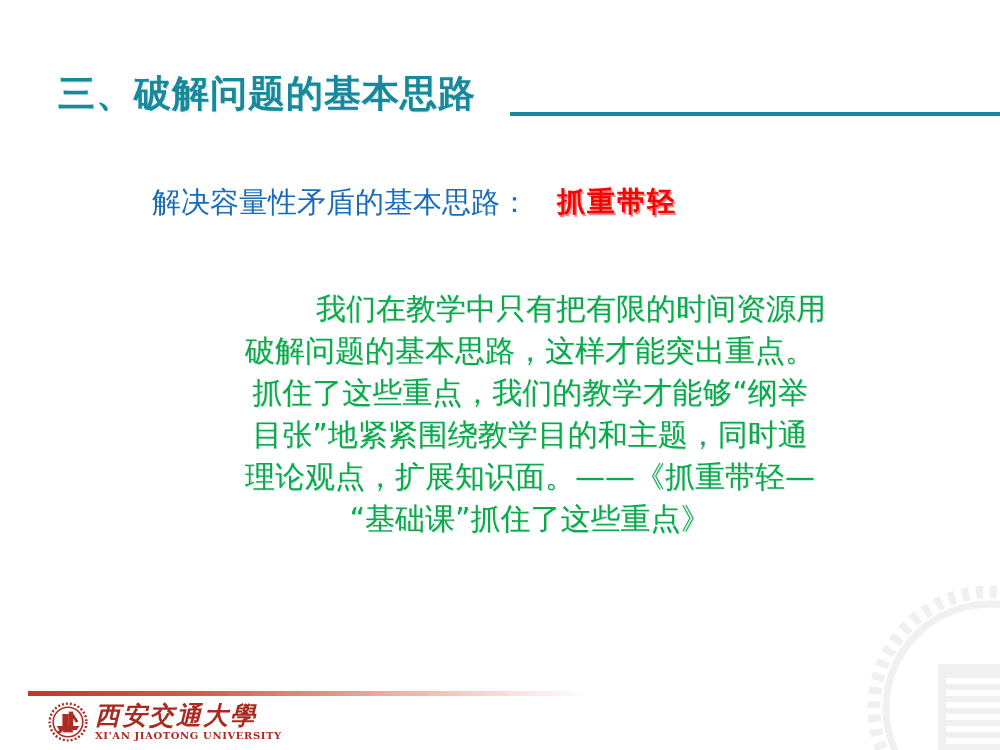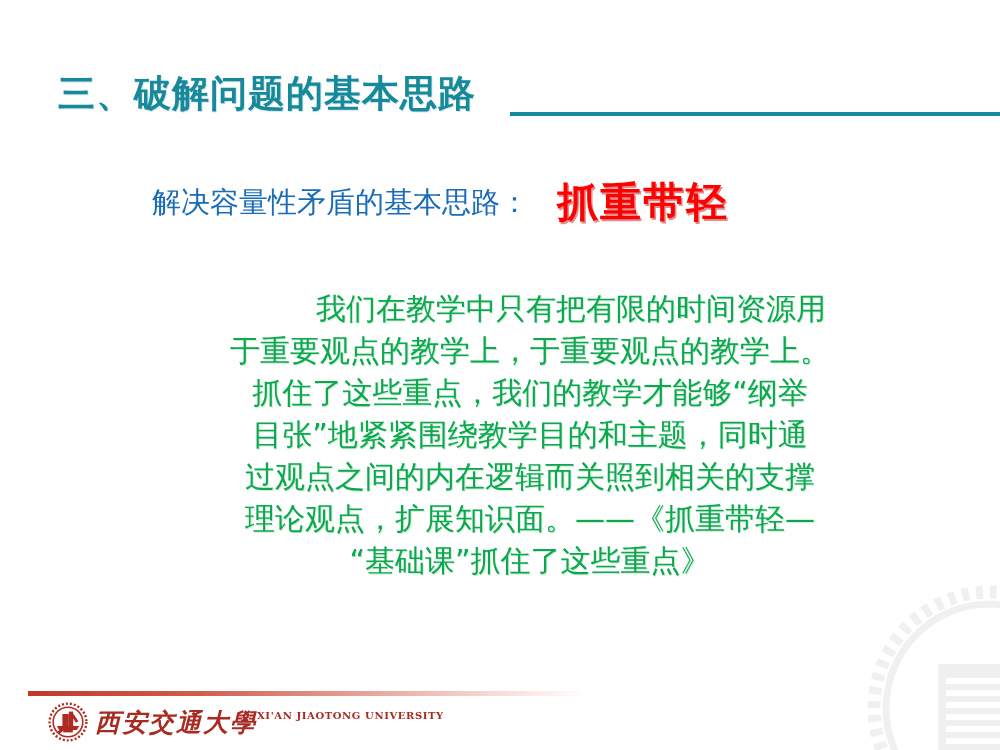--- a/index.html
+++ b/index.html
@@ -75,21 +75,21 @@
     font-family: "DejaVu Sans", "Liberation Sans", sans-serif;
     font-size: 29px;
     color: #1b6cb8;
     line-height: 38px;
     white-space: nowrap;
     letter-spacing: 0px;
   }
   .subtitle-red {
     margin-left: 28px;
     font-family: "DejaVu Sans", "Liberation Sans", sans-serif;
-    font-size: 41px;
+    font-size: 28px;
     font-weight: bold;
     color: #ff0000;
     line-height: 38px;
     white-space: nowrap;
     letter-spacing: 2px;
     text-shadow: 1.5px 1.5px 0 rgba(190,0,0,0.45);
   }
 
   
   .body-block {
@@ -125,20 +125,21 @@
     top: 700px;
     display: flex;
     align-items: center;
     height: 44px;
   }
   .logo-seal { width: 40px; height: 40px; flex: 0 0 40px; }
   .logo-seal svg { display: block; width: 100%; height: 100%; }
   .logo-words {
     margin-left: 7px;
     display: flex;
+    flex-direction: column;
     justify-content: center;
   }
   .logo-cn {
     font-family: "DejaVu Serif", "Liberation Serif", serif;
     font-size: 25px;
     font-weight: bold;
     font-style: italic;
     color: #a82a21;
     line-height: 27px;
     letter-spacing: 2px;
@@ -203,24 +204,23 @@
     <div class="title-rule"></div>
   </div>
 
   <div class="subtitle-row">
     <span class="subtitle-blue">解决容量性矛盾的基本思路：</span>
     <span class="subtitle-red">抓重带轻</span>
   </div>
 
   <div class="body-block">
     <div class="body-line indent">我们在教学中只有把有限的时间资源用</div>
-    <div class="body-line">于重要观点的教学上，于重要观点的教学上。</div>
+    <div class="body-line">破解问题的基本思路，这样才能突出重点。</div>
     <div class="body-line">抓住了这些重点，我们的教学才能够“纲举</div>
     <div class="body-line">目张”地紧紧围绕教学目的和主题，同时通</div>
-    <div class="body-line">过观点之间的内在逻辑而关照到相关的支撑</div>
     <div class="body-line">理论观点，扩展知识面。——《抓重带轻—</div>
     <div class="body-line">“基础课”抓住了这些重点》</div>
   </div>
 
   <div class="footer-rule"></div>
 
   <div class="logo">
     <div class="logo-seal">
       <svg viewBox="0 0 100 100" xmlns="http://www.w3.org/2000/svg">
         <circle cx="50" cy="50" r="46" fill="none" stroke="#b02a21" stroke-width="6" stroke-dasharray="5 5"></circle>

